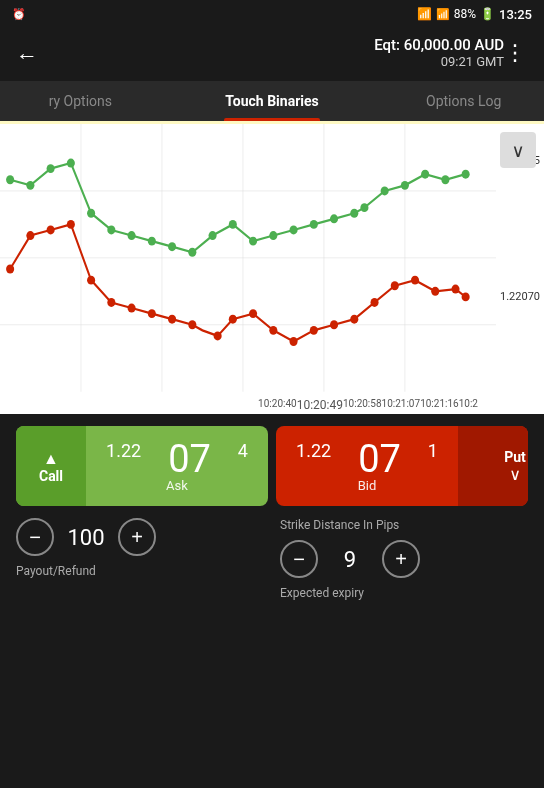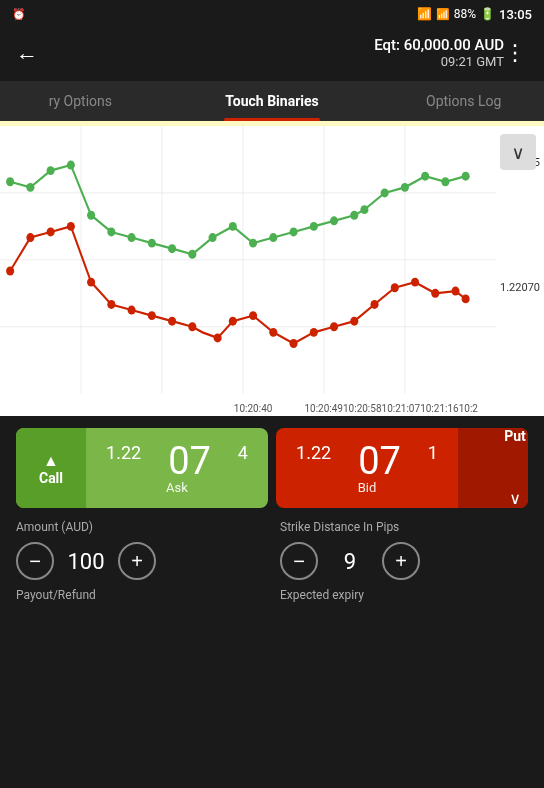--- a/index.html
+++ b/index.html
@@ -68,21 +68,21 @@
       color: white;
       font-size: 22px;
       cursor: pointer;
       letter-spacing: 2px;
     }
 
     
     .tab-bar {
       background: #2a2a2a;
       display: flex;
-      border-bottom: 5px solid #fef9c3;
+      border-bottom: 3px solid #fef9c3;
       gap: 31px;
     }
     .tab-item {
       flex: 1;
       text-align: center;
       padding: 12px 8px;
       color: #888;
       font-size: 14px;
       cursor: pointer;
       position: relative;
@@ -217,21 +217,21 @@
       align-items: center;
       justify-content: center;
       cursor: pointer;
     }
     .put-side {
       background: #a01800;
       width: 70px;
       display: flex;
       flex-direction: column;
       align-items: center;
-      justify-content: space-between;
+      justify-content: center;
       cursor: pointer;
       padding-left: 44px;
     }
     .put-side-label {
       color: white;
       font-size: 14px;
       font-weight: bold;
     }
 
     
@@ -290,21 +290,21 @@
 <body>
 
 <div class="status-bar">
   <span class="status-icon">⏰</span>
   <div style="flex:1"></div>
   <div class="status-bar-icons">
     <span style="color:white;font-size:12px;">📶</span>
     <span style="color:white;font-size:11px;">📶</span>
     <span style="color:white;font-size:12px;">88%</span>
     <span style="color:white;font-size:12px;">🔋</span>
-    <span class="status-time">13:05</span>
+    <span class="status-time">13:25</span>
   </div>
 </div>
 
 <div class="header">
   <span class="header-back">←</span>
   <div class="header-info">
     <div class="header-title">Eqt: 60,000.00 AUD</div>
     <div class="header-subtitle">09:21 GMT</div>
   </div>
   <span class="header-menu">⋮</span>
@@ -318,21 +318,21 @@
     <span>Touch Binaries</span>
   </div>
   <div class="tab-item">
     <span>Options Log</span>
   </div>
 </div>
 
 <div class="chart-container">
 
   <span class="chart-y-label" style="top:30px;">1.22075</span>
-  <span class="chart-y-label" style="top:155px;">1.22070</span>
+  <span class="chart-y-label" style="top:166px;">1.22070</span>
 
   <div class="chart-collapse-btn">
     <span style="font-size:18px;color:#333;">∨</span>
   </div>
 
   <svg class="chart-svg" viewBox="0 0 490 260" preserveAspectRatio="none">
 
     <line x1="0" y1="60" x2="490" y2="60" class="chart-grid"></line>
     <line x1="0" y1="120" x2="490" y2="120" class="chart-grid"></line>
     <line x1="0" y1="180" x2="490" y2="180" class="chart-grid"></line>
@@ -392,21 +392,21 @@
     <circle cx="370" cy="160" r="4" fill="#cc2200"></circle>
     <circle cx="390" cy="145" r="4" fill="#cc2200"></circle>
     <circle cx="410" cy="140" r="4" fill="#cc2200"></circle>
     <circle cx="430" cy="150" r="4" fill="#cc2200"></circle>
     <circle cx="450" cy="148" r="4" fill="#cc2200"></circle>
     <circle cx="460" cy="155" r="4" fill="#cc2200"></circle>
   </svg>
 
   <div style="position:absolute;bottom:2px;left:0;right:50px;display:flex;justify-content:flex-end;padding:0 16px;">
     <span style="color:#555;font-size:10px;">10:20:40</span>
-    <span style="color:#555;font-size:10px;margin-left:32px;">10:20:49</span>
+    <span style="color:#555;font-size:12px;">10:20:49</span>
     <span style="color:#555;font-size:10px;">10:20:58</span>
     <span style="color:#555;font-size:10px;">10:21:07</span>
     <span style="color:#555;font-size:10px;">10:21:16</span>
     <span style="color:#555;font-size:10px;">10:2</span>
   </div>
 </div>
 
 <div class="trading-section">
 
   <div class="call-btn-group">
@@ -436,21 +436,20 @@
     <div class="put-side">
       <span class="put-side-label">Put</span>
       <span style="color:white;font-size:16px;">∨</span>
     </div>
   </div>
 </div>
 
 <div class="amount-section">
 
   <div class="amount-group">
-    <div class="amount-label">Amount (AUD)</div>
     <div class="amount-control">
       <button class="amount-btn">
         <span>−</span>
       </button>
       <span class="amount-value">100</span>
       <button class="amount-btn">
         <span>+</span>
       </button>
     </div>
     <div class="payout-label">Payout/Refund</div>

